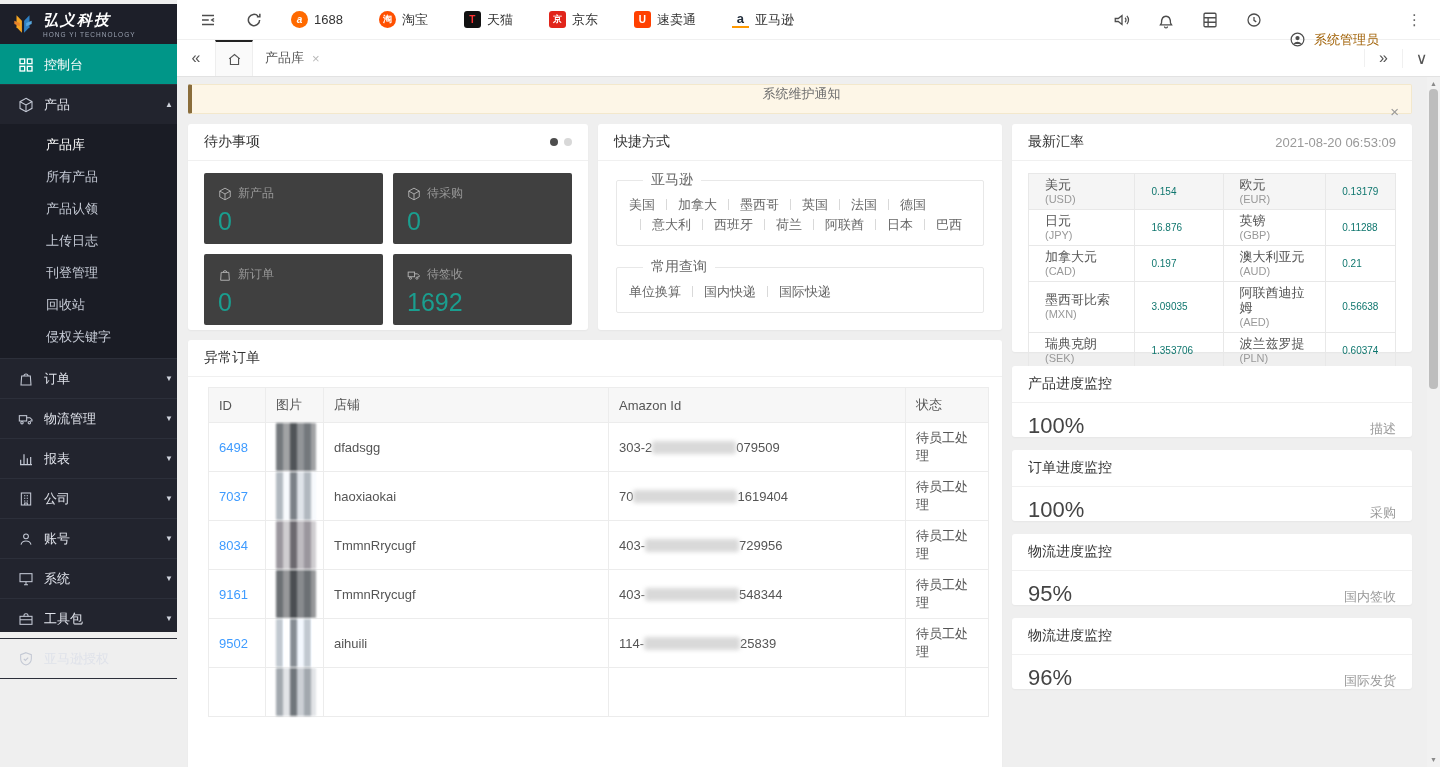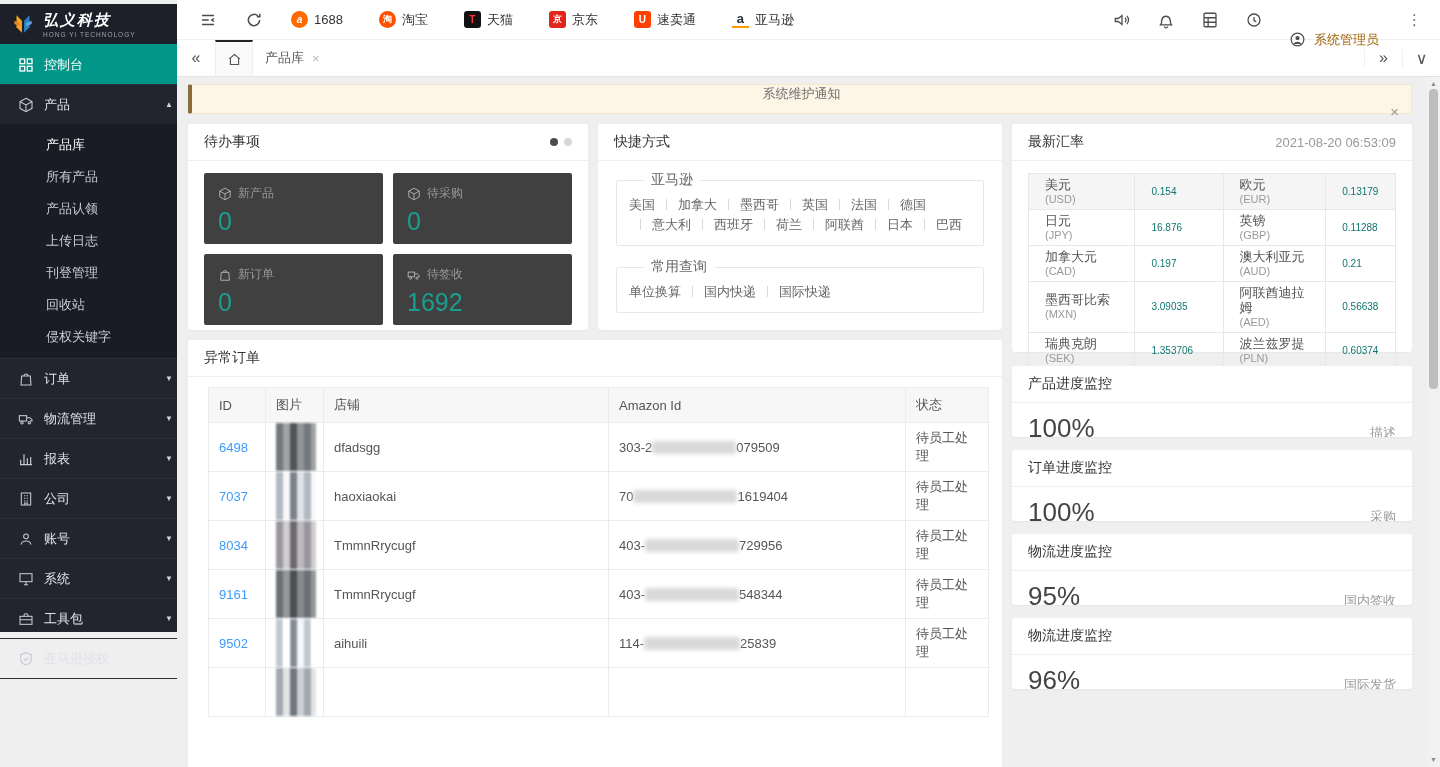--- a/index.html
+++ b/index.html
@@ -123,21 +123,21 @@
   .thumb.v6{filter:blur(1.3px) brightness(1.25);}
   .thumb.v7{filter:blur(1.1px) hue-rotate(80deg) brightness(.9);}
   .thumb.v8{filter:blur(1.2px) brightness(1.05);}
   .blurchip{display:inline-block;height:13px;background:#d9d9d9;border-radius:2px;filter:blur(2.2px);vertical-align:-2px;}
 
   
   .mon-card{margin-top:13px;height:71px;overflow:hidden;}
   .mon-card.first{margin-top:14px;}
   .mon-body{padding:10px 16px 0;}
   .mon-top{display:flex;align-items:baseline;}
-  .mon-pct{font-size:26px;color:#444;}
+  .mon-pct{font-size:22px;color:#444;}
   .mon-tag{margin-left:auto;color:#999;font-size:13px;}
   .mon-bar{height:6px;background:#e4e4e4;border-radius:3px;margin-top:10px;overflow:hidden;}
   .mon-fill{height:100%;background:var(--green);border-radius:3px;}
 
   
   .scrollbar{position:absolute;top:0;right:0;width:13px;bottom:0;background:#f1f1f1;}
   .sb-btn{height:12px;display:flex;align-items:center;justify-content:center;color:#8a8a8a;font-size:7px;cursor:pointer;}
   .sb-thumb{position:absolute;top:12px;left:2px;width:9px;height:300px;background:#bdbdbd;border-radius:4px;cursor:pointer;}
   .sb-down{position:absolute;bottom:2px;left:0;right:0;}
 </style>

